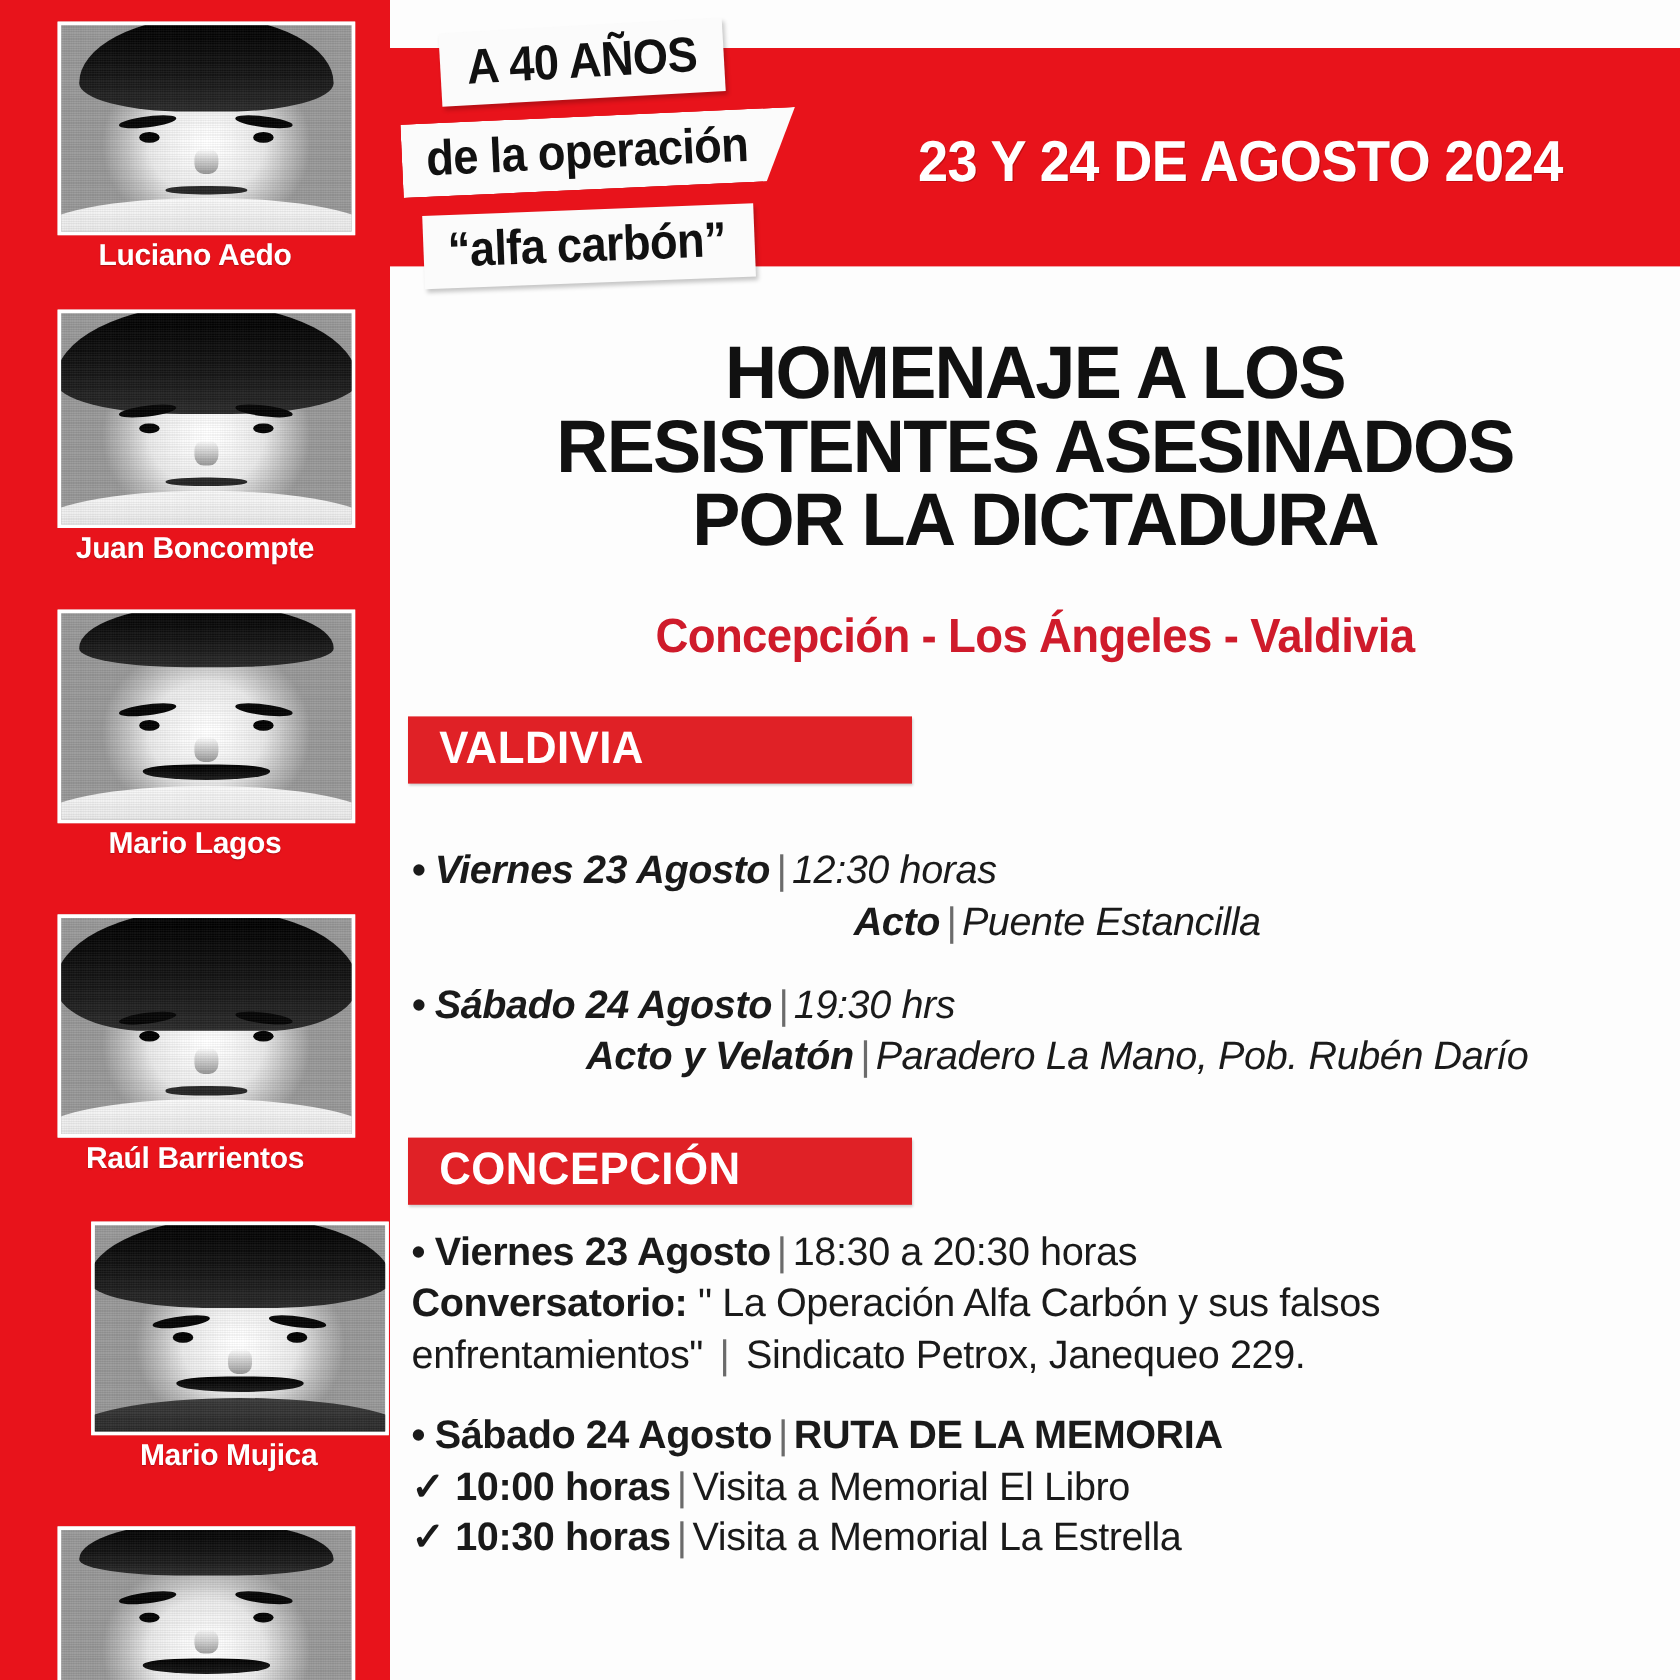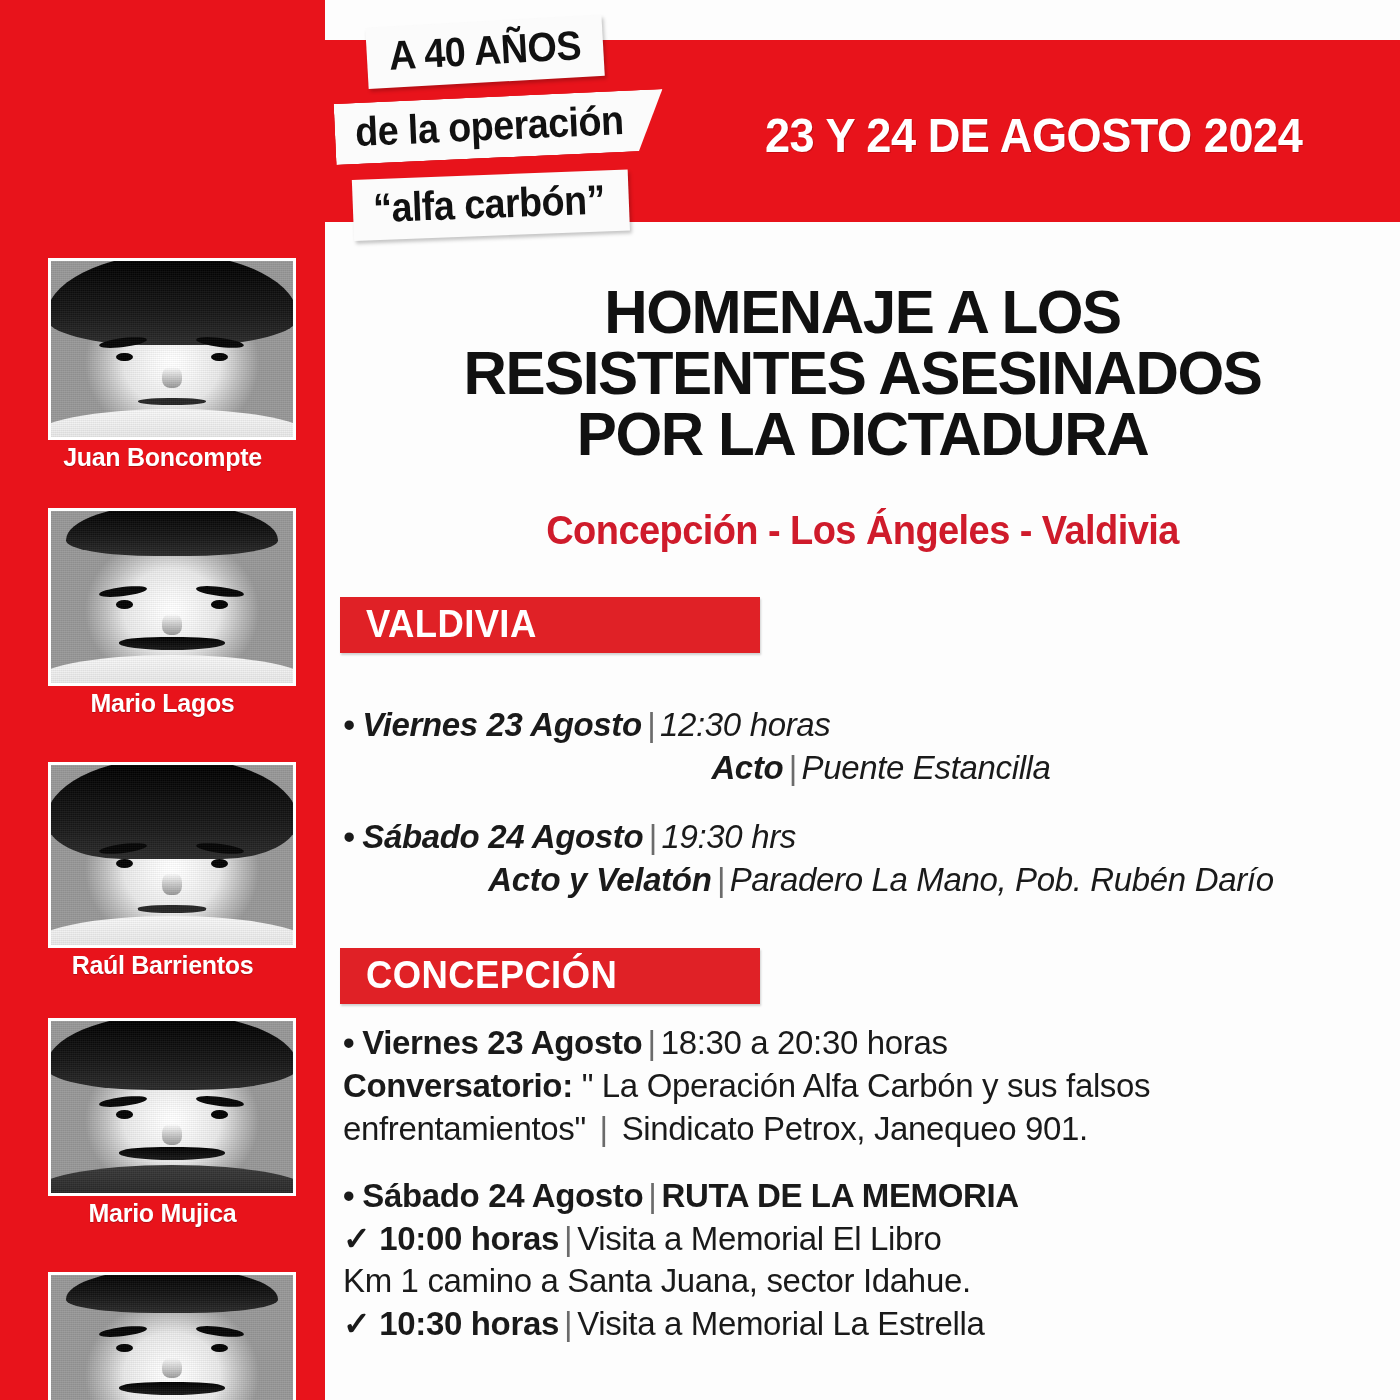--- a/index.html
+++ b/index.html
@@ -290,20 +290,35 @@
 
   .check { font-weight: bold; }
 </style>
 </head>
 <body>
 
 <div id="poster">
 
   <div id="portrait-column">
 
+    <div class="portrait-cell" style="position:absolute; top:18px;">
+      <div class="portrait-photo" style="height:178px;">
+        <div class="face"></div>
+        <div class="hair"></div>
+        <div class="brow-l"></div>
+          <div class="brow-r"></div>
+        <div class="eye-l"></div>
+          <div class="eye-r"></div>
+        <div class="nose"></div>
+        <div class="mouth"></div>
+        <div class="shoulder"></div>
+        <div class="grain"></div>
+      </div>
+      <div class="portrait-name">Luciano Aedo</div>
+    </div>
 
     <div class="portrait-cell" style="position:absolute; top:258px;">
       <div class="portrait-photo" style="height:182px;">
         <div class="face"></div>
         <div class="hair wide"></div>
         <div class="brow-l"></div>
           <div class="brow-r"></div>
         <div class="eye-l"></div>
           <div class="eye-r"></div>
         <div class="nose"></div>
@@ -339,21 +354,21 @@
         <div class="eye-l"></div>
           <div class="eye-r"></div>
         <div class="nose"></div>
         <div class="mouth"></div>
         <div class="shoulder"></div>
         <div class="grain"></div>
       </div>
       <div class="portrait-name">Raúl Barrientos</div>
     </div>
 
-    <div class="portrait-cell" style="position:absolute; top:1018px;">
+    <div class="portrait-cell" style="position:absolute; top:1018px;margin-left:28px;">
       <div class="portrait-photo" style="height:178px;">
         <div class="face"></div>
         <div class="hair wide" style="height:44%;"></div>
         <div class="brow-l"></div>
           <div class="brow-r"></div>
         <div class="eye-l"></div>
           <div class="eye-r"></div>
         <div class="nose"></div>
         <div class="stache"></div>
         <div class="shoulder dark"></div>
@@ -418,28 +433,27 @@
     </div>
 
     <div class="section-bar" id="bar-concepcion">
       <span class="section-label">CONCEPCIÓN</span>
     </div>
 
     <div class="schedule-block" id="concepcion-schedule">
 
       <div class="evt">
         <span class="line"><b>•</b><b style="margin-left:8px;">Viernes 23 Agosto</b><span class="sep">|</span><span>18:30 a 20:30 horas</span></span>
-        <span class="wrapline"><b>Conversatorio</b><b>:</b><span> " La Operación Alfa Carbón y sus falsos enfrentamientos" </span><span class="sep">|</span><span> Sindicato Petrox, Janequeo 901.</span></span>
+        <span class="wrapline"><b>Conversatorio</b><b>:</b><span> " La Operación Alfa Carbón y sus falsos enfrentamientos" </span><span class="sep">|</span><span> Sindicato Petrox, Janequeo 229.</span></span>
       </div>
 
       <div class="evt" style="margin-top:24px;">
         <span class="line"><b>•</b><b style="margin-left:8px;">Sábado 24 Agosto</b><span class="sep">|</span><b>RUTA DE LA MEMORIA</b></span>
 
         <span class="line"><b class="check">✓</b><b style="margin-left:9px;">10:00 horas</b><span class="sep">|</span><span>Visita a Memorial El Libro</span></span>
-        <span class="line">Km 1 camino a Santa Juana, sector Idahue.</span>
 
         <span class="line"><b class="check">✓</b><b style="margin-left:9px;">10:30 horas</b><span class="sep">|</span><span>Visita a Memorial La Estrella</span></span>
       </div>
 
     </div>
 
   </div>
 </div>
 
 </body></html>

